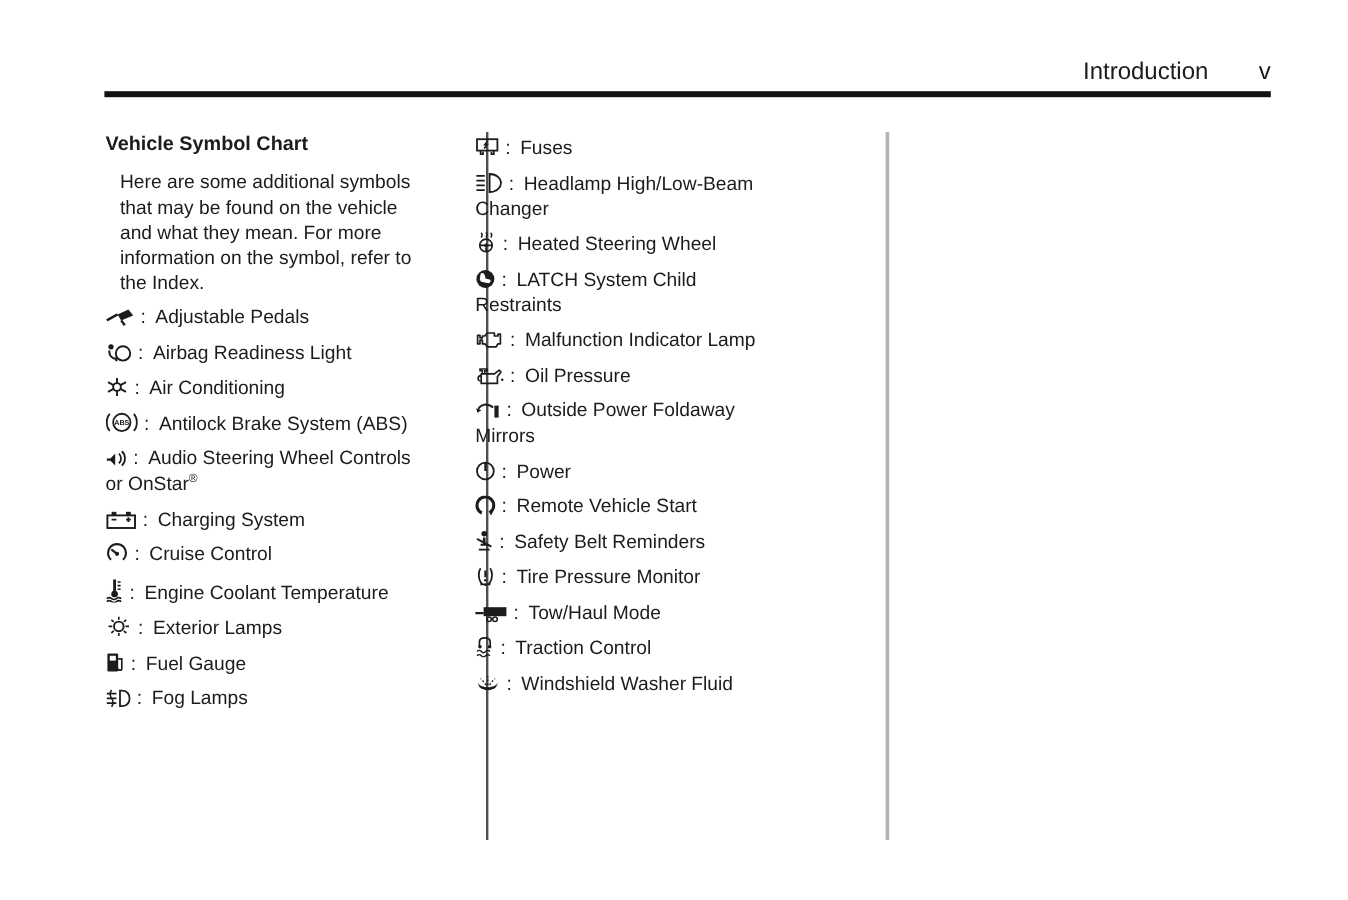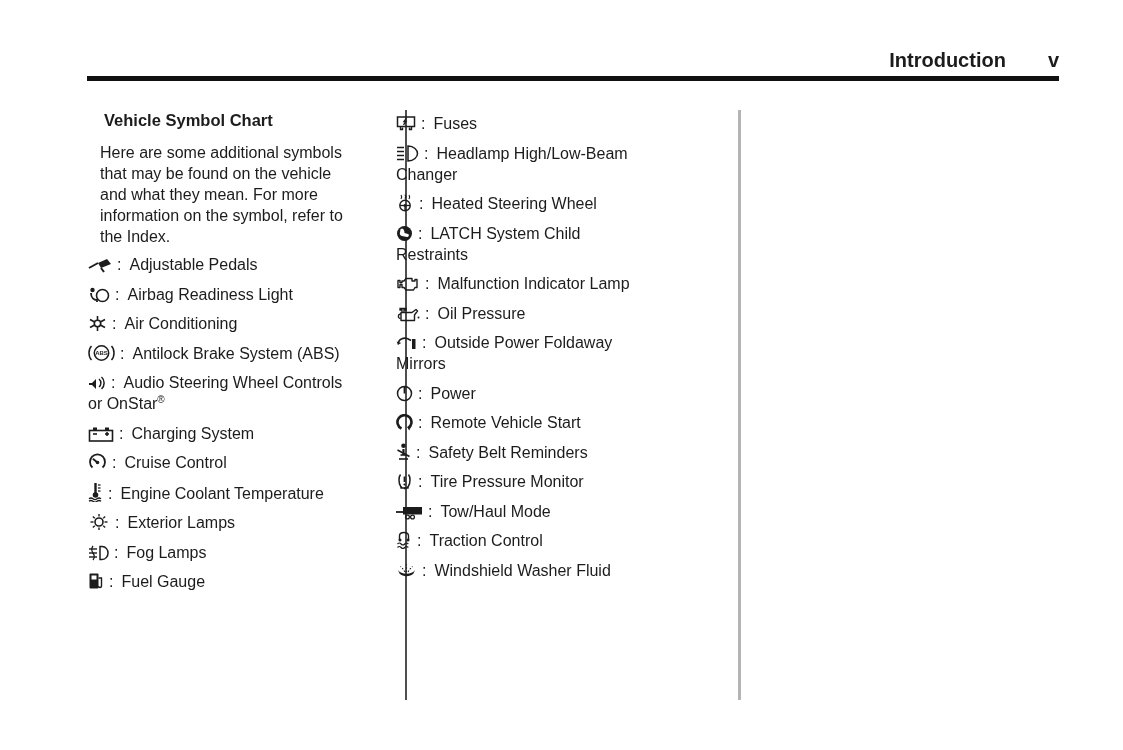--- a/index.html
+++ b/index.html
@@ -9,38 +9,38 @@
     font-family:"Liberation Sans","DejaVu Sans",sans-serif;
     color:#1c1c1c;
     position:relative;
     overflow:hidden;
   }
   .page { position:absolute; inset:0; }
 
   .hdr {
     position:absolute; top:48px; left:87px; width:972px;
     display:flex; justify-content:flex-end; align-items:baseline; gap:42px;
-    font-weight:bold; font-size:20px; line-height:24px;
+    font-weight:normal; font-size:20px; line-height:24px;
   }
   .rule {
     position:absolute; top:76px; left:87px; width:972px; height:5px;
     background:#111111;
   }
 
   .col { position:absolute; top:110px; }
   .col1 { left:88px;  width:302px; }
   .col2 { left:396px; width:306px; padding-top:3px; }
 
   .divider { position:absolute; top:110px; height:590px; }
   .divider1 { left:405px; width:2px; background:#4f4f4f; }
   .divider2 { left:738px; width:3px; background:#b4b4b4; }
 
   .col-heading {
     font-size:16.5px; font-weight:bold;
-    margin:0 0 11px 16px; line-height:21px;
+    margin:0 0 11px 0; line-height:21px;
   }
   .intro {
     font-size:16px; line-height:21px;
     margin:0 0 7px 12px;
     white-space:pre-line;
   }
   .sym-item {
     font-size:16px; line-height:21px;
     margin:0 0 8.5px 0;
   }
@@ -129,34 +129,34 @@
                 <line x1="11" y1="1" x2="11" y2="3.5"></line>
                 <line x1="11" y1="14.5" x2="11" y2="17"></line>
                 <line x1="2.5" y1="9" x2="5.5" y2="9"></line>
                 <line x1="16.5" y1="9" x2="19.5" y2="9"></line>
                 <line x1="4.8" y1="3.5" x2="6.8" y2="5.2"></line>
                 <line x1="15.2" y1="12.8" x2="17.2" y2="14.5"></line>
                 <line x1="4.8" y1="14.5" x2="6.8" y2="12.8"></line>
                 <line x1="15.2" y1="5.2" x2="17.2" y2="3.5"></line>
               </g>
             </svg></span><span class="sym-colon">:</span><span class="sym-label">Exterior Lamps</span></p>
+        <p class="sym-item"><span class="sym-icon"><svg width="16" height="18" viewBox="0 0 16 18">
+              <rect x="1.5" y="1.5" width="9" height="15" rx="1" fill="#1c1c1c"></rect>
+              <rect x="3.5" y="3.5" width="5" height="4" fill="#fff"></rect>
+              <path d="M10.5 6 h3 v8 a1.5 1.5 0 0 1 -3 0" stroke="#1c1c1c" stroke-width="1.4" fill="none"></path>
+            </svg></span><span class="sym-colon">:</span><span class="sym-label">Fuel Gauge</span></p>
         <p class="sym-item"><span class="sym-icon"><svg width="21" height="16" viewBox="0 0 21 16">
               <path d="M12 1.5 h2 c4 0 6 3.5 6 6.5 c0 3 -2 6.5 -6 6.5 h-2 z" stroke="#1c1c1c" stroke-width="1.5" fill="none"></path>
               <g stroke="#1c1c1c" stroke-width="1.4">
                 <line x1="1" y1="4" x2="9" y2="4"></line>
                 <line x1="1" y1="8" x2="9" y2="8"></line>
                 <line x1="1" y1="12" x2="9" y2="12"></line>
               </g>
               <path d="M5 1 q-2.5 3.5 0 7 q2.5 3.5 0 7" stroke="#1c1c1c" stroke-width="1.3" fill="none"></path>
             </svg></span><span class="sym-colon">:</span><span class="sym-label">Fog Lamps</span></p>
-        <p class="sym-item"><span class="sym-icon"><svg width="16" height="18" viewBox="0 0 16 18">
-              <rect x="1.5" y="1.5" width="9" height="15" rx="1" fill="#1c1c1c"></rect>
-              <rect x="3.5" y="3.5" width="5" height="4" fill="#fff"></rect>
-              <path d="M10.5 6 h3 v8 a1.5 1.5 0 0 1 -3 0" stroke="#1c1c1c" stroke-width="1.4" fill="none"></path>
-            </svg></span><span class="sym-colon">:</span><span class="sym-label">Fuel Gauge</span></p>
       </div>
   </div>
 
   <div class="divider divider1"></div>
 
   <div class="col col2">
     <div id="middle-items">
         <p class="sym-item"><span class="sym-icon"><svg width="20" height="17" viewBox="0 0 20 17">
               <rect x="1.5" y="2" width="17" height="9.5" stroke="#1c1c1c" stroke-width="1.5" fill="none"></rect>
               <path d="M10.5 3.2 l-2.5 3.3 h2 l-2.5 3.3" stroke="#1c1c1c" stroke-width="1.4" fill="none"></path>

